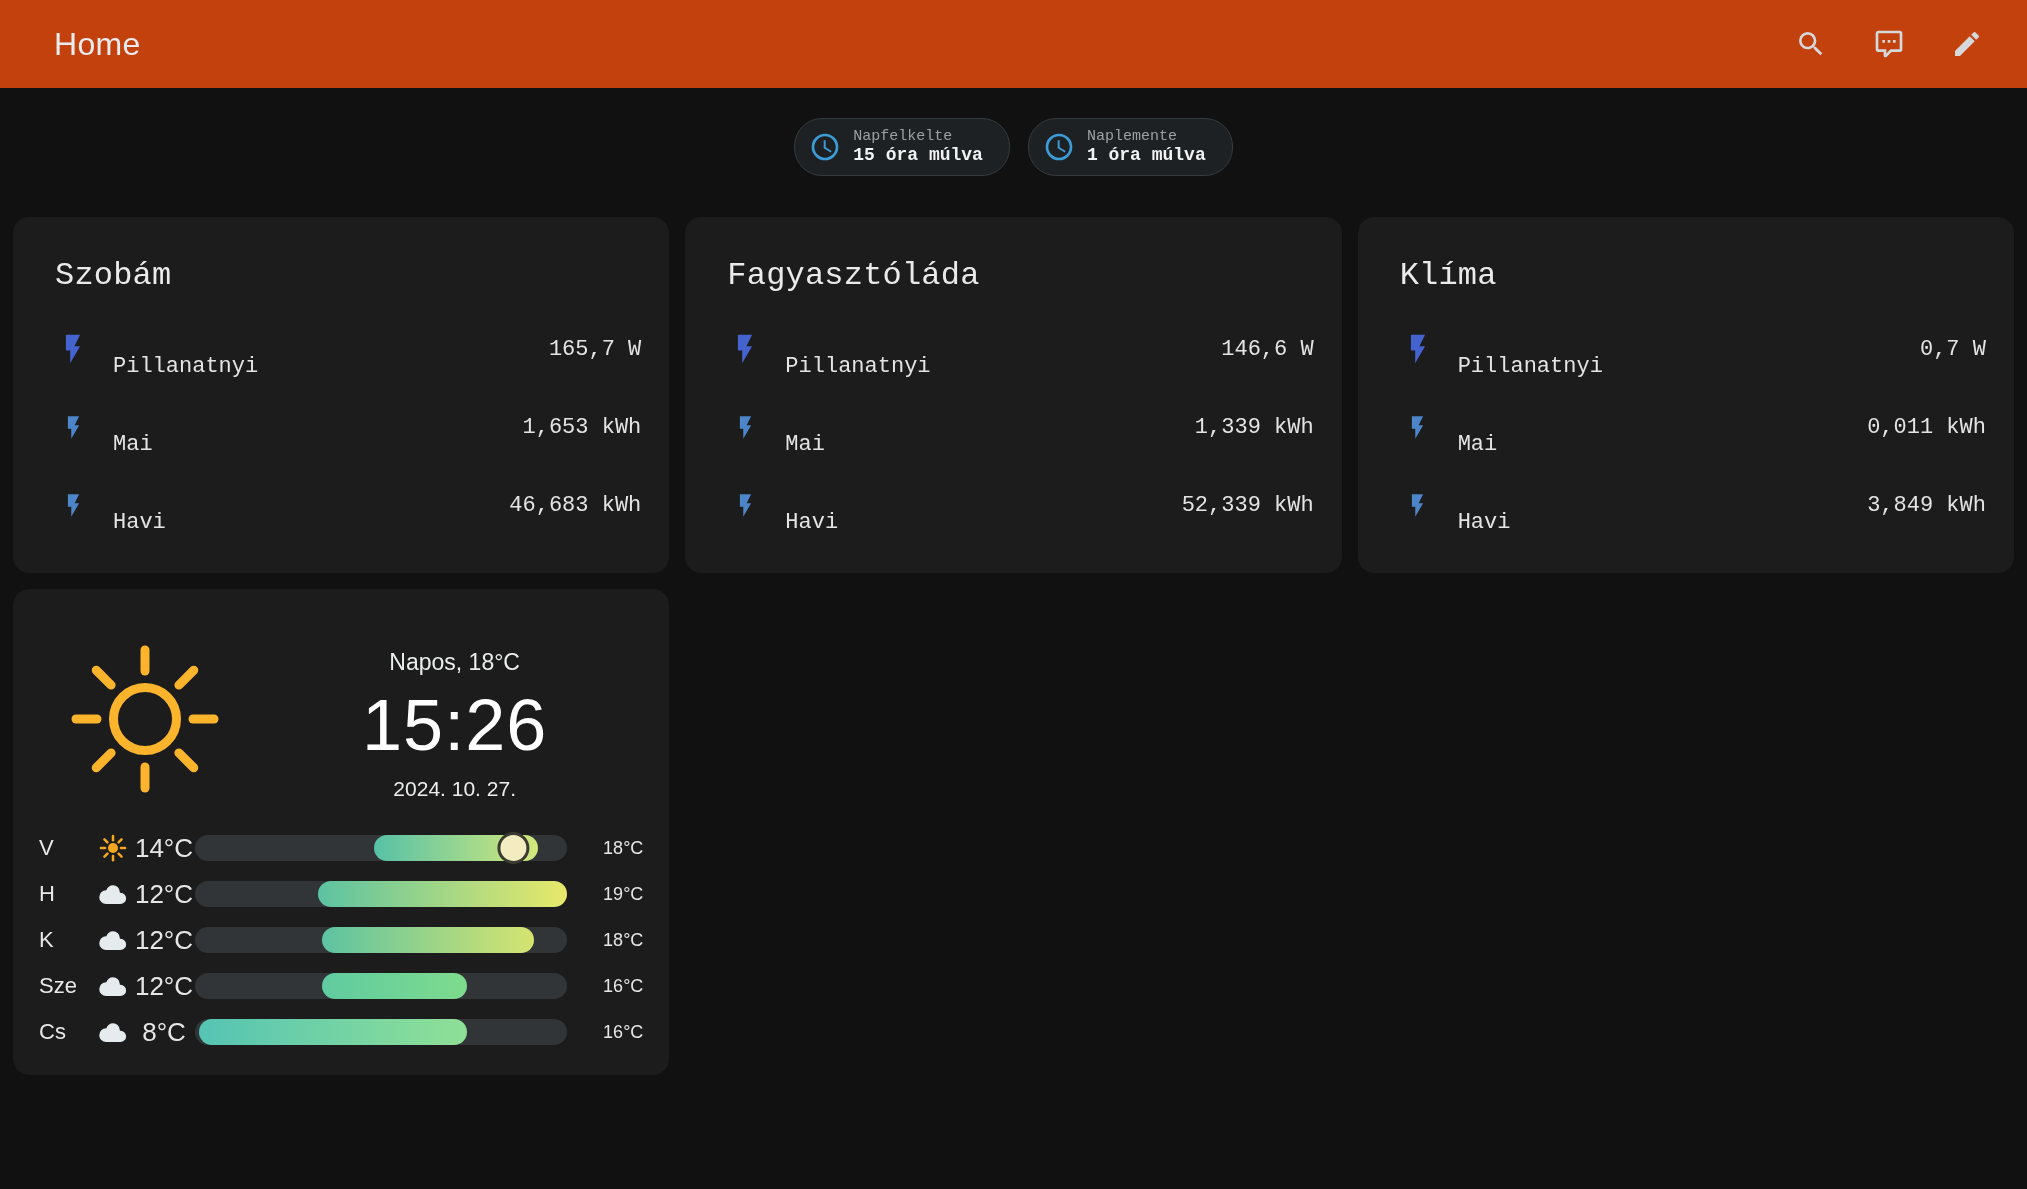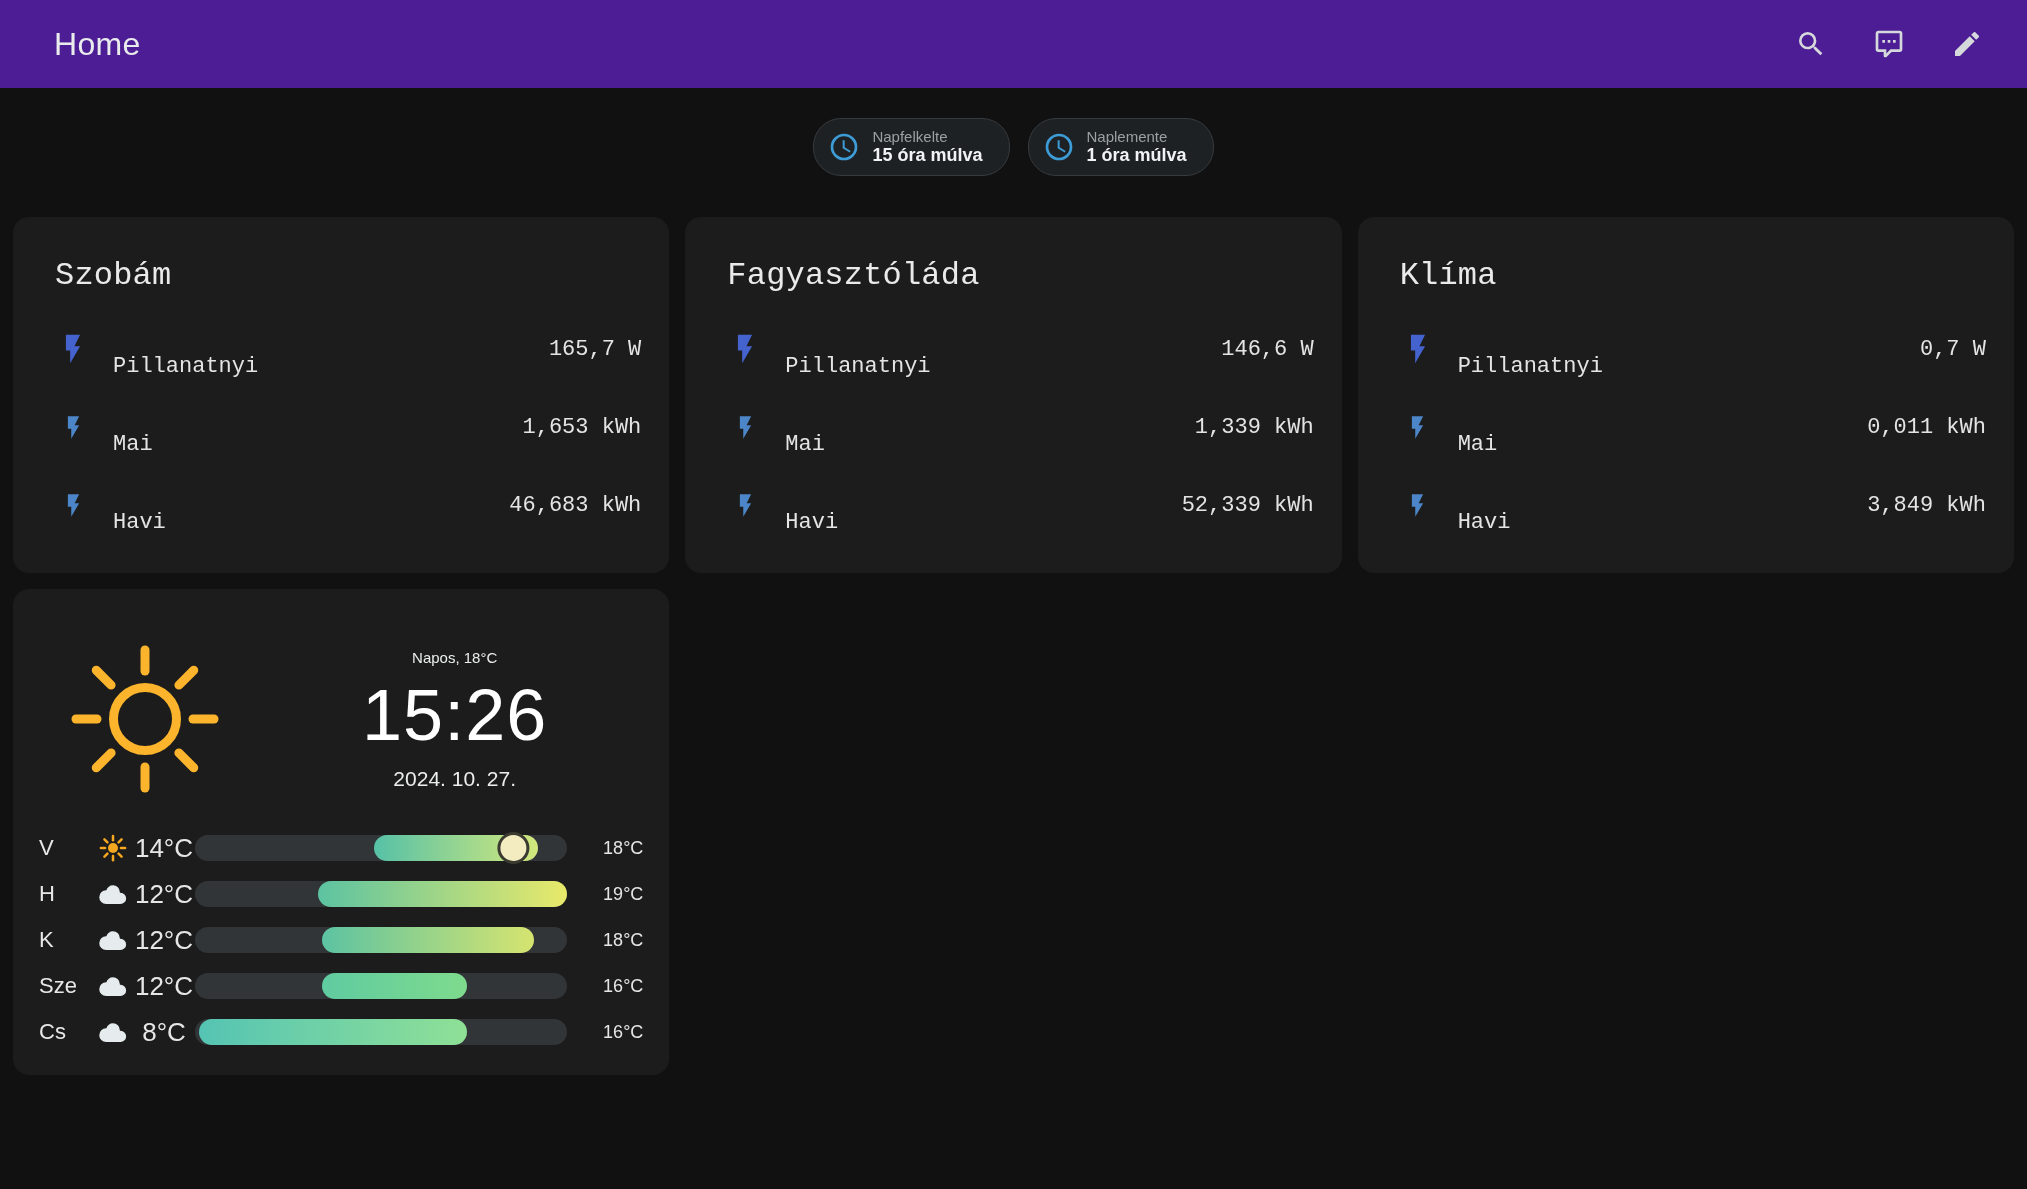--- a/index.html
+++ b/index.html
@@ -4,29 +4,29 @@
 <style>
   html,body { margin:0; padding:0; }
   body {
     width:2027px; height:1189px; overflow:hidden;
     background:#111111; color:#e6e6e6;
     font-family:"Liberation Sans", sans-serif;
   }
   svg { display:block; }
 
   
-  .topbar { height:88px; background:#4c1d95; display:flex; align-items:center;
+  .topbar { height:88px; background:#c2410c; display:flex; align-items:center;
             padding:0 44px 0 54px; box-sizing:border-box; }
   .topbar-title { font-size:32px; font-weight:400; color:#e9ebec; letter-spacing:.3px; }
   .topbar-actions { margin-left:auto; display:flex; align-items:center; gap:46px; }
   .icon-btn { width:32px; height:32px; color:#d5d9db; cursor:pointer; }
   .icon-btn svg { width:32px; height:32px; fill:currentColor; }
 
   
-  .chips-row { display:flex; justify-content:center; gap:18px; margin-top:30px; }
+  .chips-row { display:flex; justify-content:center; gap:18px; margin-top:30px;font-family:Liberation Mono, monospace; }
   .chip { display:flex; align-items:center; gap:12px; height:56px; border-radius:28px;
           background:#1e2123; border:1px solid #363b3e; padding:0 26px 0 14px; cursor:pointer; }
   .chip-icon { width:32px; height:32px; color:#3d9bd6; }
   .chip-icon svg { width:32px; height:32px; fill:currentColor; }
   .chip-text { display:flex; flex-direction:column; line-height:1.18; }
   .chip-label { font-size:15px; color:#9aa0a3; font-weight:500; }
   .chip-value { font-size:18px; color:#f0f2f3; font-weight:700; }
 
   
   .cards-row { display:grid; grid-template-columns:repeat(3,1fr); gap:16px; margin:41px 13px 0;font-family:Liberation Mono, monospace; }
@@ -44,21 +44,21 @@
   .row-label { margin-left:20px; font-size:22px; color:#e4e4e4;margin-top:34px; }
   .row-value { margin-left:auto; font-size:22px; color:#e4e4e4;text-align:right; }
 
   
   .bottom-row { display:grid; grid-template-columns:repeat(3,1fr); gap:16px; margin:16px 13px 0; }
   .weather-card { height:486px; cursor:pointer; }
   .weather-top { display:flex; height:236px; padding:0 20px; box-sizing:border-box; }
   .sun-wrap { width:190px; margin-top:55px; margin-left:37px; }
   .sun-wrap svg { width:150px; height:150px; }
   .weather-center { flex:1; display:flex; flex-direction:column; align-items:center; padding-top:60px; }
-  .weather-cond { font-size:15px; color:#eceeee; }
+  .weather-cond { font-size:23px; color:#eceeee; }
   .weather-time { font-size:72px; font-weight:400; line-height:1.1; margin-top:10px;
                   letter-spacing:1px; color:#ffffff; }
   .weather-date { font-size:21px; margin-top:12px; color:#eceeee; }
 
   .forecast { padding:0 26px; }
   .f-row { display:flex; align-items:center; height:46px; }
   .f-day { width:54px; font-size:22px; color:#e8e8e8; }
   .f-icon { width:40px; display:flex; justify-content:center; }
   .f-icon svg { width:30px; height:30px; display:none; }
   .f-icon.sunny .glyph-sun { display:block; }

